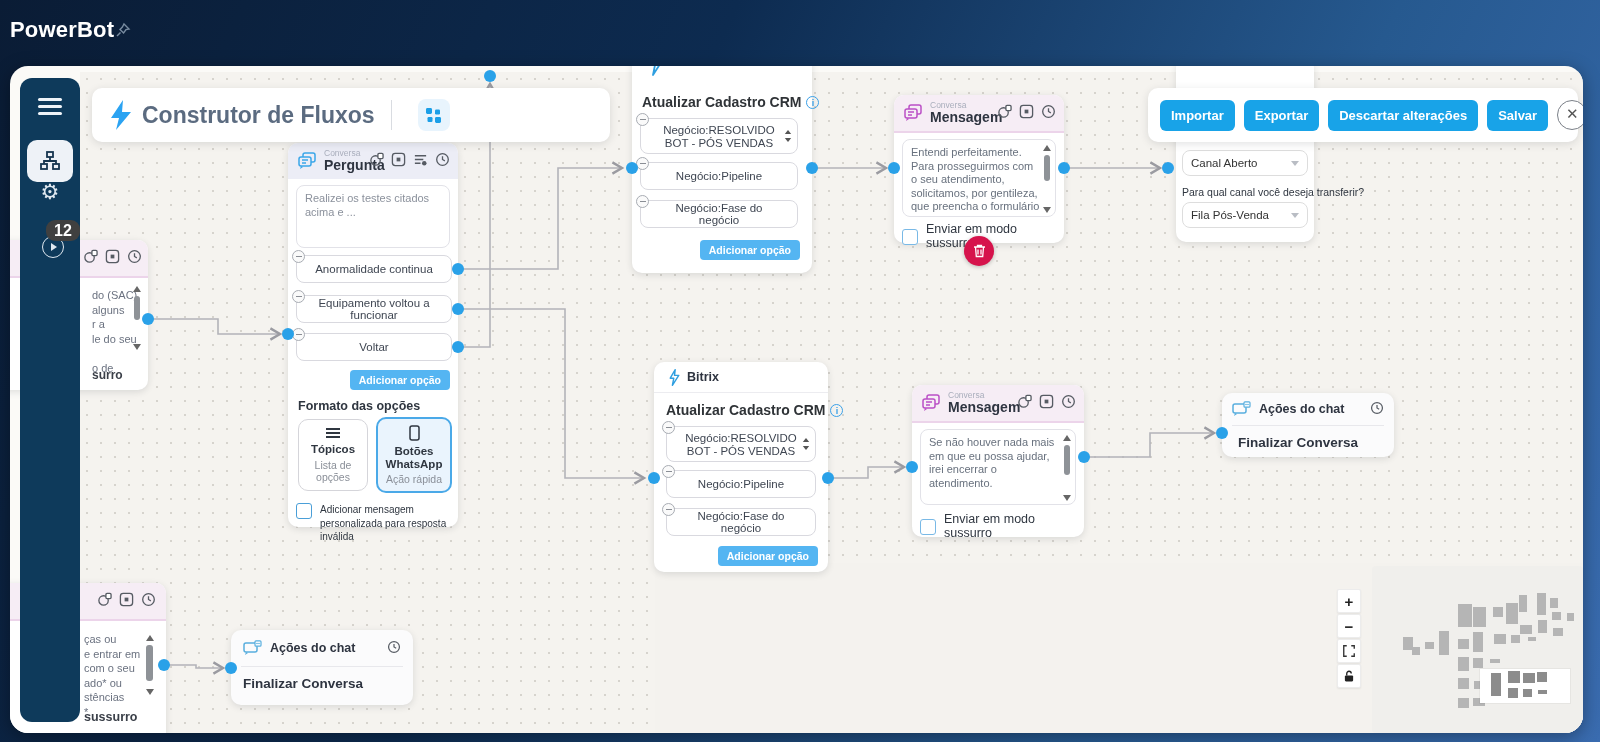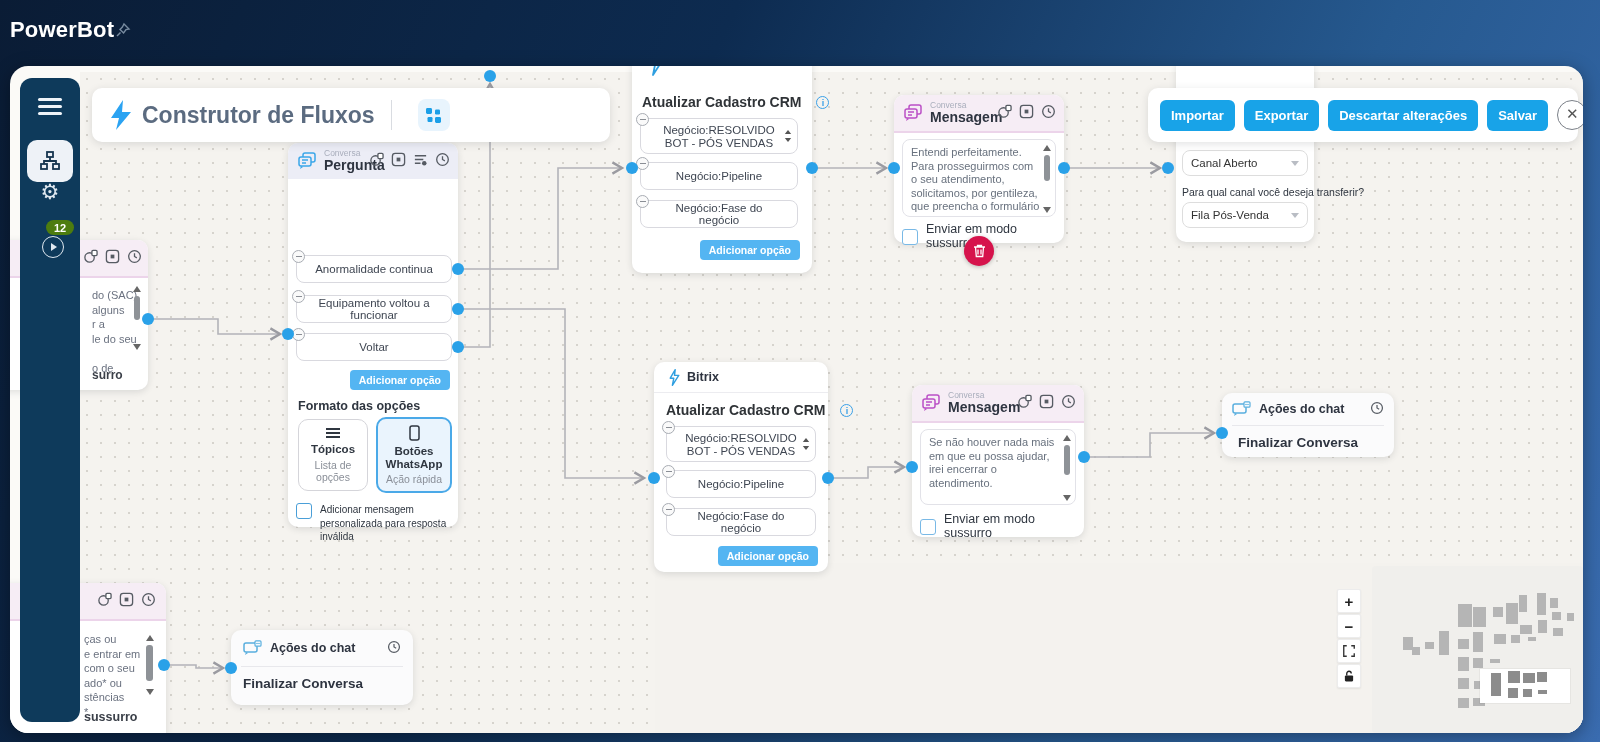--- a/index.html
+++ b/index.html
@@ -18,21 +18,21 @@
     background-image:radial-gradient(circle,#d6d3cd 1.1px,transparent 1.3px);background-size:14px 14px;z-index:0;}
   .flat-zone{position:absolute;left:645px;top:497px;right:0;bottom:0;background:#f4f2ee;z-index:1;}
   
   .sidebar{position:absolute;left:10px;top:12px;width:60px;height:644px;background:#0e3a5b;border-radius:12px;z-index:50;}
   .hamb{position:absolute;left:18px;top:20px;width:24px;height:17px;cursor:pointer;}
   .hamb span{display:block;height:2.5px;background:#eef3f8;margin-bottom:4.5px;border-radius:2px;}
   .side-tile{position:absolute;left:7px;top:62px;width:46px;height:42px;background:#eef2f7;border-radius:10px;display:flex;align-items:center;justify-content:center;}
   .side-gear{position:absolute;left:18px;top:102px;width:24px;height:24px;color:#dfe8f0;font-size:21px;line-height:24px;text-align:center;}
   .side-play{position:absolute;left:22px;top:158px;width:20px;height:20px;border:1.8px solid #dfe8f0;border-radius:50%;display:flex;align-items:center;justify-content:center;}
   .side-play:before{content:"";border-left:6px solid #dfe8f0;border-top:4px solid transparent;border-bottom:4px solid transparent;margin-left:2px;}
-  .runs-badge{position:absolute;left:26px;top:142px;background:#4d7c0f;color:#fff;font-size:11px;font-weight:bold;padding:1.5px 8px;border-radius:9px;z-index:2;}
+  .runs-badge{position:absolute;left:26px;top:142px;background:#404040;color:#fff;font-size:16px;font-weight:bold;padding:1.5px 8px;border-radius:9px;z-index:2;}
   
   .hdr-card{position:absolute;left:82px;top:22px;width:518px;height:54px;background:#fff;border-radius:10px;box-shadow:0 2px 8px rgba(30,35,50,.13);z-index:40;display:flex;align-items:center;}
   .hdr-title{font-size:23px;font-weight:bold;color:#5b6b80;margin-left:8px;white-space:nowrap;}
   .hdr-div{width:1px;height:30px;background:#d9dce1;margin:0 14px 0 16px;}
   .flow-input{width:152px;height:28px;border:1px solid #d8dade;border-radius:8px;font-size:12.5px;color:#333;padding:0 8px;font-family:"Liberation Sans",sans-serif;outline:none;}
   .grid-btn{width:32px;height:32px;background:#e8f4fd;border-radius:8px;margin-left:12px;display:flex;align-items:center;justify-content:center;cursor:pointer;}
   .tool-card{position:absolute;left:1138px;top:22px;width:430px;height:54px;background:#fff;border-radius:10px;box-shadow:0 2px 8px rgba(30,35,50,.13);z-index:40;display:flex;align-items:center;gap:9px;padding-left:12px;box-sizing:border-box;}
   .btn{background:#18a3e8;color:#fff;font-weight:bold;font-size:13px;border:none;border-radius:6px;padding:8px 11px;cursor:pointer;font-family:"Liberation Sans",sans-serif;white-space:nowrap;}
   .close-btn{width:28px;height:28px;border:1.6px solid #7a7f87;border-radius:50%;background:#fff;color:#555;font-size:15px;line-height:25px;text-align:center;cursor:pointer;flex:0 0 auto;}
   
@@ -52,21 +52,21 @@
   .tri-dn{width:0;height:0;border-left:4px solid transparent;border-right:4px solid transparent;border-top:5px solid #555;}
   .chip{position:absolute;background:#54b5f2;color:#fff;font-size:10.5px;font-weight:bold;border-radius:4px;padding:4px 9px;cursor:pointer;white-space:nowrap;}
   .cbx{width:14px;height:14px;border:1.6px solid #79b9e6;border-radius:3px;background:#fff;flex:0 0 auto;cursor:pointer;}
   .cbx-row{position:absolute;display:flex;gap:8px;align-items:flex-start;}
   .cbx-lbl{font-size:12px;color:#2f3640;line-height:13.5px;}
   .sec-lbl{position:absolute;font-size:12.5px;font-weight:bold;color:#2f3640;}
   .fmt-card{position:absolute;border:1px solid #d5d5da;border-radius:10px;background:#fff;display:flex;flex-direction:column;align-items:center;justify-content:center;text-align:center;box-sizing:border-box;}
   .fmt-card.sel{border:2px solid #4aa9e8;background:#eaf4fd;}
   .fmt-title{font-size:11.5px;font-weight:bold;color:#2f3640;line-height:12.5px;margin-top:4px;}
   .fmt-sub{font-size:10.5px;color:#8a8f98;margin-top:3px;}
-  .crm-title{position:absolute;font-size:14px;font-weight:bold;color:#2f3337;display:flex;align-items:center;gap:15px;white-space:nowrap;}
+  .crm-title{position:absolute;font-size:14px;font-weight:bold;color:#2f3337;display:flex;align-items:center;gap:5px;white-space:nowrap;}
   .info-i{width:13px;height:13px;border:1.5px solid #3aa0e8;border-radius:50%;color:#3aa0e8;font-size:9px;line-height:13px;text-align:center;font-weight:bold;box-sizing:border-box;}
   .select{position:absolute;background:#fff;border:1px solid #ddd;border-radius:8px;font-size:11.5px;color:#333;display:flex;align-items:center;padding:0 8px;box-sizing:border-box;}
   .select .car{position:absolute;right:8px;top:50%;margin-top:-2px;width:0;height:0;border-left:4px solid transparent;border-right:4px solid transparent;border-top:5px solid #b9bdc4;}
   .small-lbl{position:absolute;font-size:10.5px;color:#2f3640;white-space:nowrap;}
   .divline{position:absolute;left:10px;right:10px;height:1px;background:#e8e8ec;}
   .action-lbl{position:absolute;font-size:13.5px;font-weight:bold;color:#2e3440;white-space:nowrap;}
   .frag{font-size:11px;color:#6b7280;line-height:14.5px;white-space:nowrap;}
   .whfrag{position:absolute;font-size:12px;font-weight:bold;color:#3a3f48;}
   .sbar-up{width:0;height:0;border-left:4px solid transparent;border-right:4px solid transparent;border-bottom:6px solid #666;position:absolute;}
   .sbar-dn{width:0;height:0;border-left:4px solid transparent;border-right:4px solid transparent;border-top:6px solid #666;position:absolute;}
@@ -194,20 +194,21 @@
             </svg>
           </span>
         <span>
             <svg class="ic" width="15" height="15" viewBox="0 0 16 16">
               <circle cx="8" cy="8" r="6.2" fill="none" stroke="#565b63" stroke-width="1.4"></circle>
               <path d="M8 4.5V8l2.5 1.5" fill="none" stroke="#565b63" stroke-width="1.4"></path>
             </svg>
           </span>
       </div>
     </div>
+    <div class="msgbox" style="left:8px;top:42px;width:154px;height:63px;color:#8b919c;">Realizei os testes citados acima e ...</div>
     <div class="optrow" style="left:8px;top:112px;width:156px;height:28px;">
       <span class="minus"></span>
       <span>Anormalidade continua</span>
     </div>
     <div class="optrow" style="left:8px;top:152px;width:156px;height:28px;">
       <span class="minus"></span>
       <span>Equipamento voltou a funcionar</span>
     </div>
     <div class="optrow" style="left:8px;top:190px;width:156px;height:28px;">
       <span class="minus"></span>

